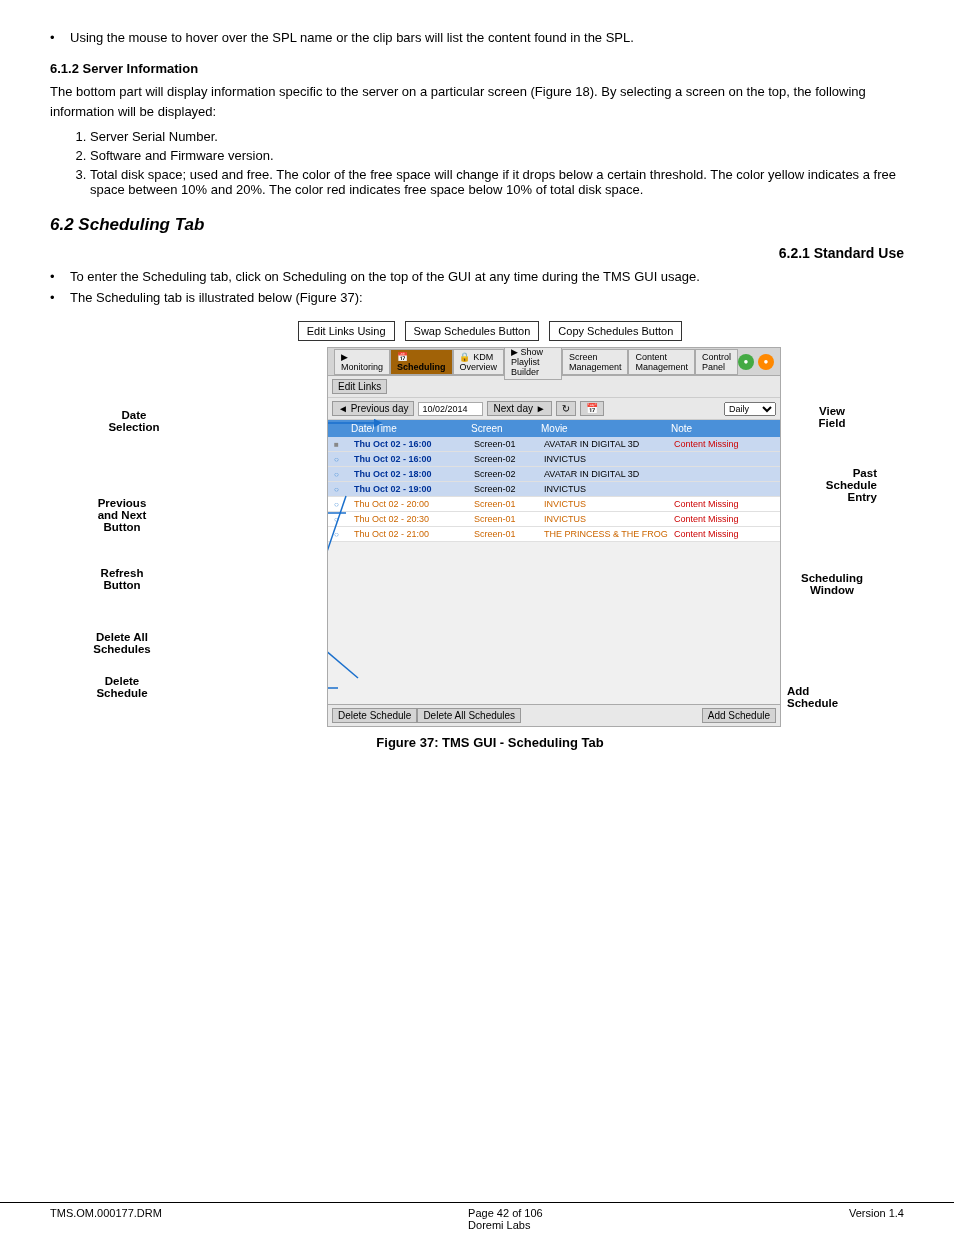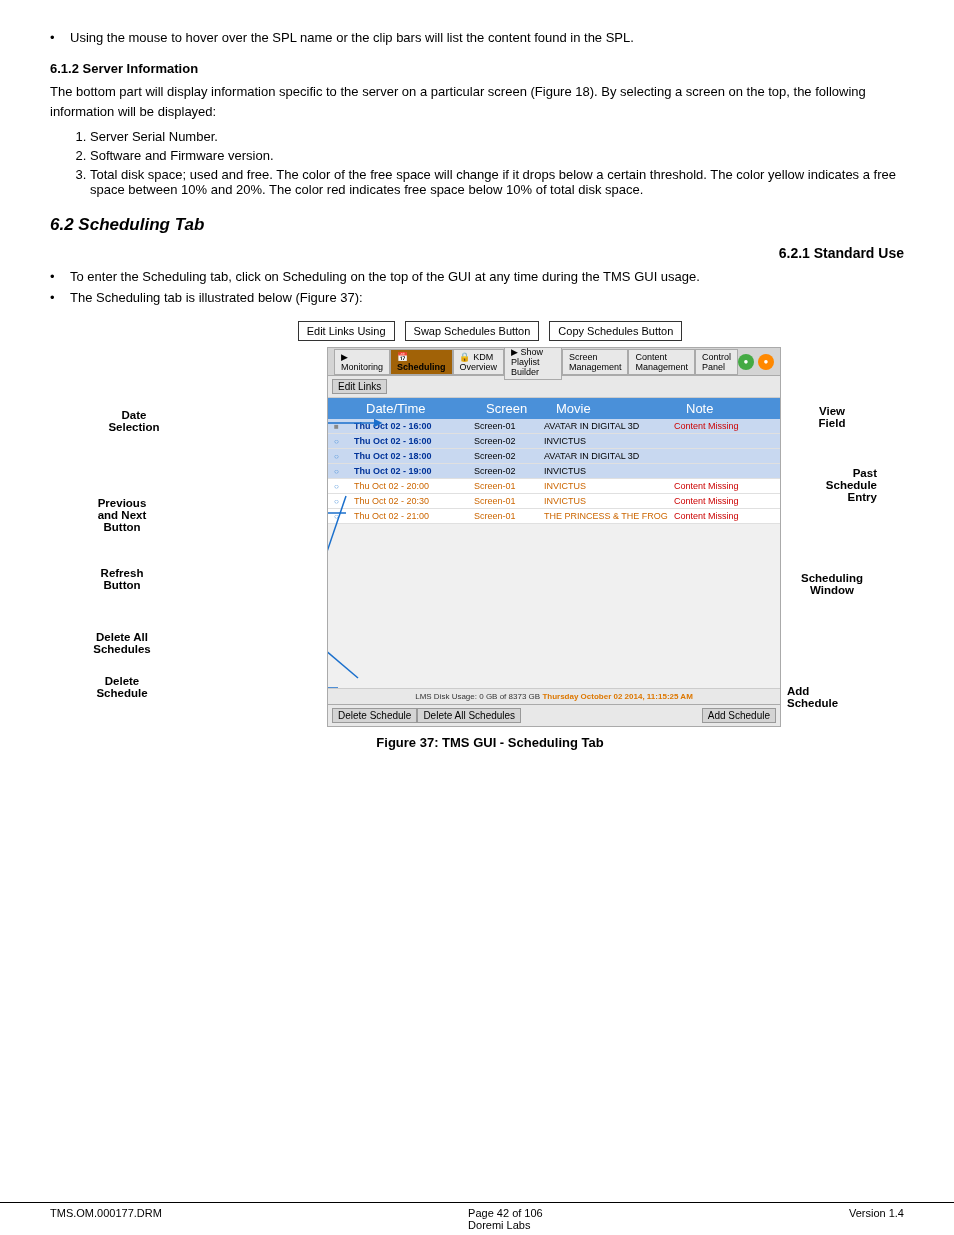--- a/index.html
+++ b/index.html
@@ -97,22 +97,22 @@
       padding: 0 4px;
       gap: 4px;
       border-bottom: 1px solid #ccc;
       font-size: 9px;
     }
     .ss-table-header {
       display: grid;
       grid-template-columns: 20px 120px 70px 130px 130px;
       background: #4a90d9;
       color: #fff;
-      font-size: 13px;
-      padding: 2px 16px;
+      font-size: 10px;
+      padding: 2px 1px;
     }
     .ss-table-row {
       display: grid;
       grid-template-columns: 20px 120px 70px 130px 130px;
       font-size: 9px;
       padding: 1px 4px;
       border-bottom: 1px solid #e0e0e0;
     }
     .ss-table-row.past { background: #c8d8f0; }
     .ss-table-row.alert { background: #fff; }
@@ -303,20 +303,33 @@
         <div class="ss-circle-btn ss-green">●</div>
         <div class="ss-circle-btn ss-orange">●</div>
 
       </div>
     </div>
 
     <div class="ss-toolbar">
       <div class="ss-btn">Edit Links</div>
     </div>
 
+    <div class="ss-date-bar">
+      <div class="ss-btn">◄ Previous day</div>
+      <input type="text" value="10/02/2014" style="font-size: 9px; width: 65px; padding: 1px 3px; border: 1px solid rgb(170, 170, 170);">
+      <div class="ss-btn">Next day ►</div>
+      <div class="ss-btn">↻</div>
+      <div class="ss-btn">📅</div>
+      <div style="margin-left:auto;">
+        <select style="font-size:9px;">
+          <option>Daily</option>
+          <option>Weekly</option>
+        </select>
+      </div>
+    </div>
 
     <div class="ss-table-header">
       <div class="ss-table-cell"></div>
       <div class="ss-table-cell">Date/Time</div>
       <div class="ss-table-cell">Screen</div>
       <div class="ss-table-cell">Movie</div>
       <div class="ss-table-cell">Note</div>
     </div>
 
     <div class="ss-table-row past">
@@ -362,25 +375,20 @@
       <div class="ss-table-cell ss-red-text">Content Missing</div>
     </div>
     <div class="ss-table-row alert">
       <div class="ss-table-cell"><span style="color:#4a90d9;font-size:8px;">○</span></div>
       <div class="ss-table-cell ss-orange-text">Thu Oct 02 - 21:00</div>
       <div class="ss-table-cell ss-orange-text">Screen-01</div>
       <div class="ss-table-cell ss-orange-text">THE PRINCESS &amp; THE FROG</div>
       <div class="ss-table-cell ss-red-text">Content Missing</div>
     </div>
 
-    <div class="ss-status-bar">
-      <span style="color:#333;">LMS Disk Usage: 0 GB of 8373 GB</span>
-      &nbsp;
-      <span style="color:#dd7700; font-weight:bold;">Thursday October 02 2014, 11:15:25 AM</span>
-    </div>
 
     <div class="ss-bottom-bar">
       <div class="ss-btn">Delete Schedule</div>
       <div class="ss-btn">Delete All Schedules</div>
       <div style="margin-left:auto;">
         <div class="ss-btn">Add Schedule</div>
       </div>
     </div>
 
   </div>

